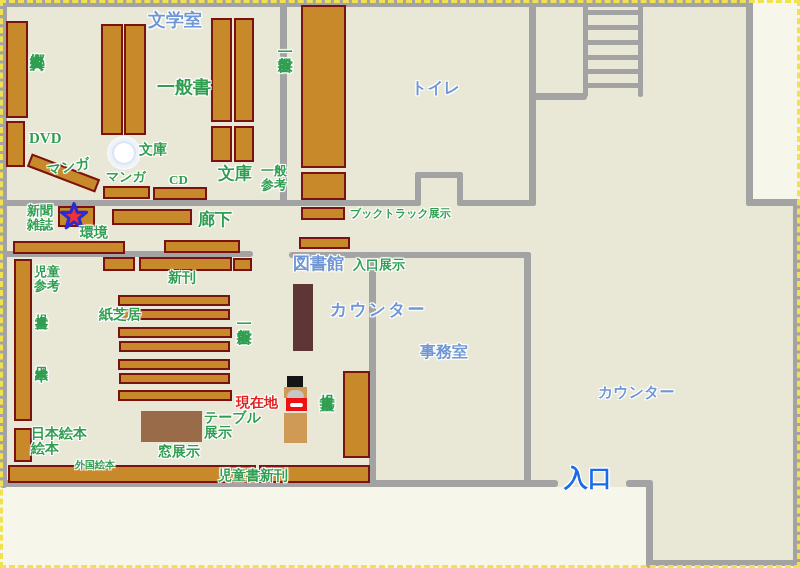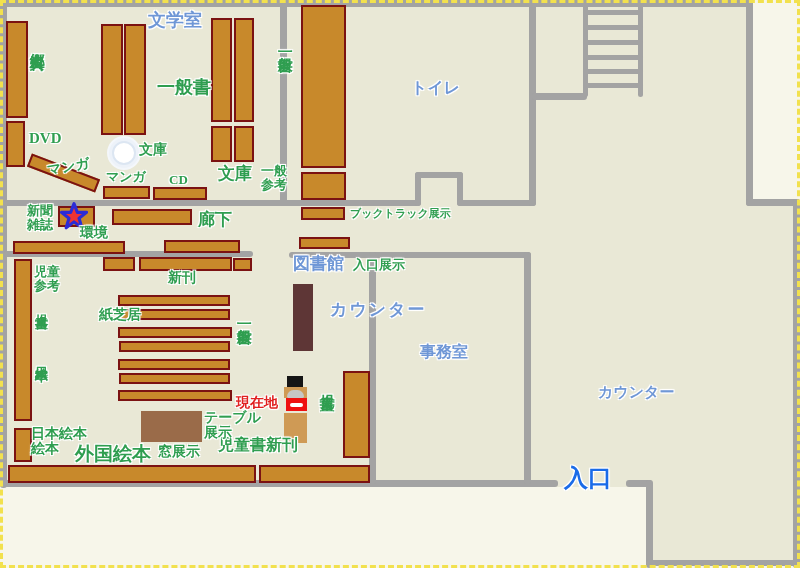--- a/index.html
+++ b/index.html
@@ -163,22 +163,22 @@
   <div class="lbl lg" style="left:353px;top:235px;font-size:13px;margin-top:23px;">入口展示</div>
   <div class="lbl lg" style="left:34px;top:265px;font-size:13px;">児童
 参考</div>
   <div class="lbl lg" style="left:99px;top:270px;font-size:14px;margin-top:37px;">紙芝居</div>
   <div class="lbl lg" style="left:168px;top:270px;font-size:14px;">新刊</div>
   <div class="lbl lg lv" style="left:34px;top:304px;font-size:13px;">児童書</div>
   <div class="lbl lg lv" style="left:34px;top:356px;font-size:13px;">日本絵本</div>
   <div class="lbl lg lv" style="left:236px;top:316px;font-size:15px;">一般書</div>
   <div class="lbl lg" style="left:31px;top:426px;font-size:14px;">日本絵本
 絵本</div>
-  <div class="lbl lg" style="left:75px;top:444px;font-size:19px;">外国絵本</div>
+  <div class="lbl lg" style="left:75px;top:460px;font-size:10px;">外国絵本</div>
   <div class="lbl lg" style="left:158px;top:444px;font-size:14px;">窓展示</div>
-  <div class="lbl lg" style="left:218px;top:436px;font-size:16px;">児童書新刊</div>
+  <div class="lbl lg" style="left:218px;top:468px;font-size:14px;">児童書新刊</div>
   <div class="lbl lg" style="left:204px;top:410px;font-size:14px;">テーブル
 展示</div>
   <div class="lbl lg lv" style="left:319px;top:382px;font-size:15px;">児童書</div>
   <div class="lbl" style="left:236px;top:395px;font-size:14px;font-weight:bold;color:var(--current-red);">現在地</div>
 
   <div class="edge"></div>
 </div>
 
 </body></html>

